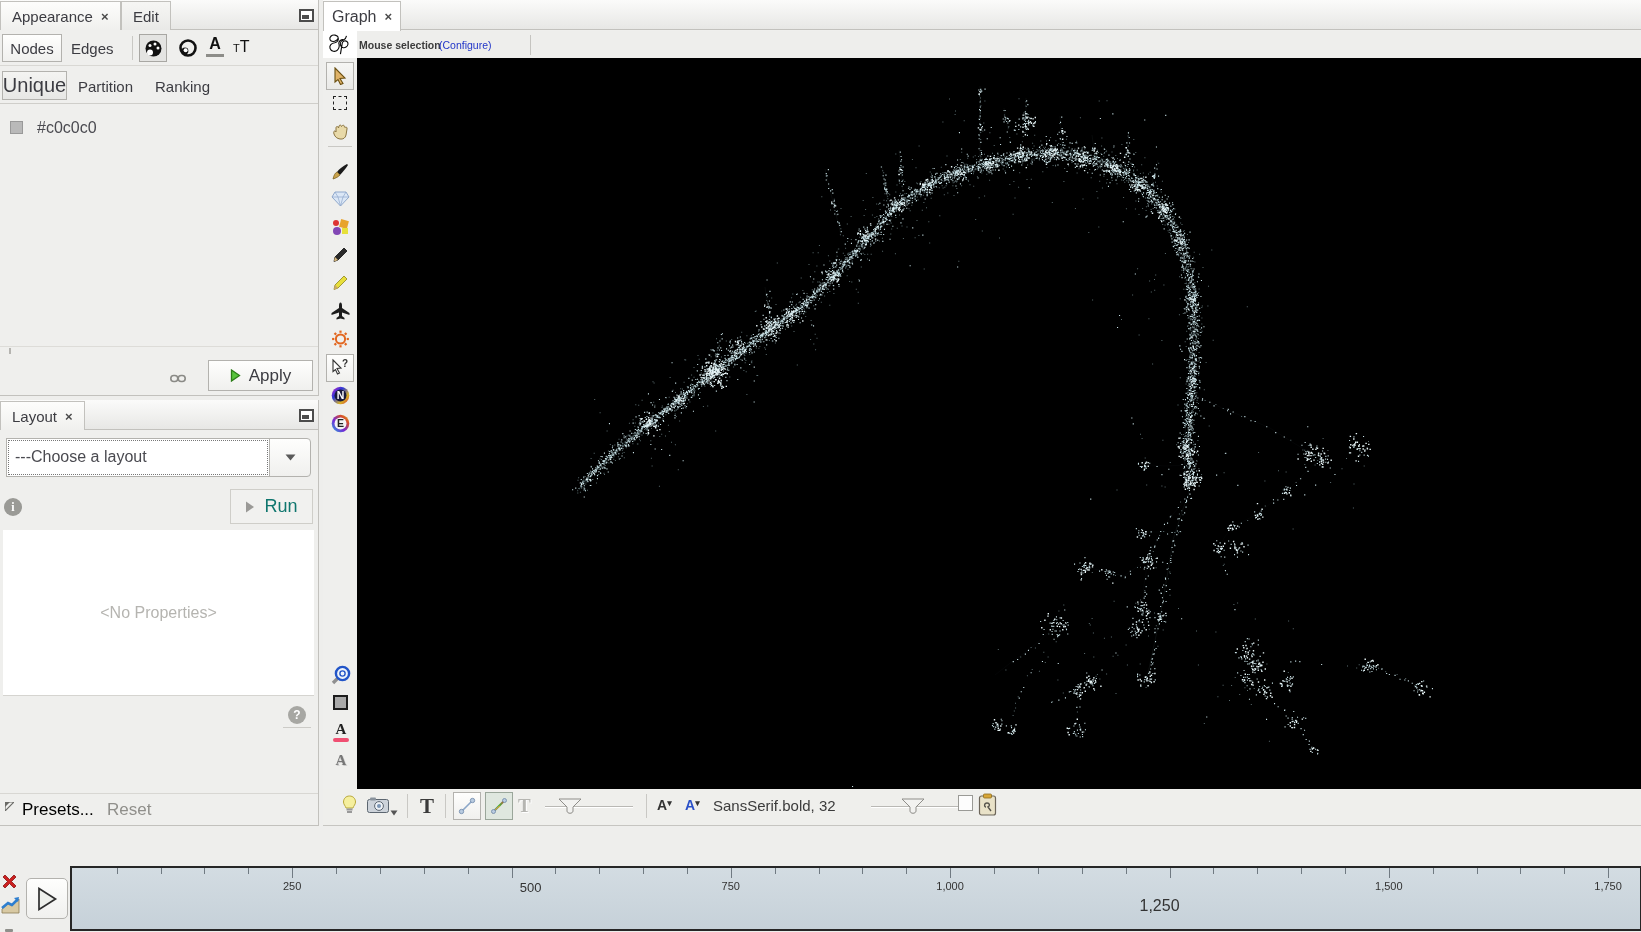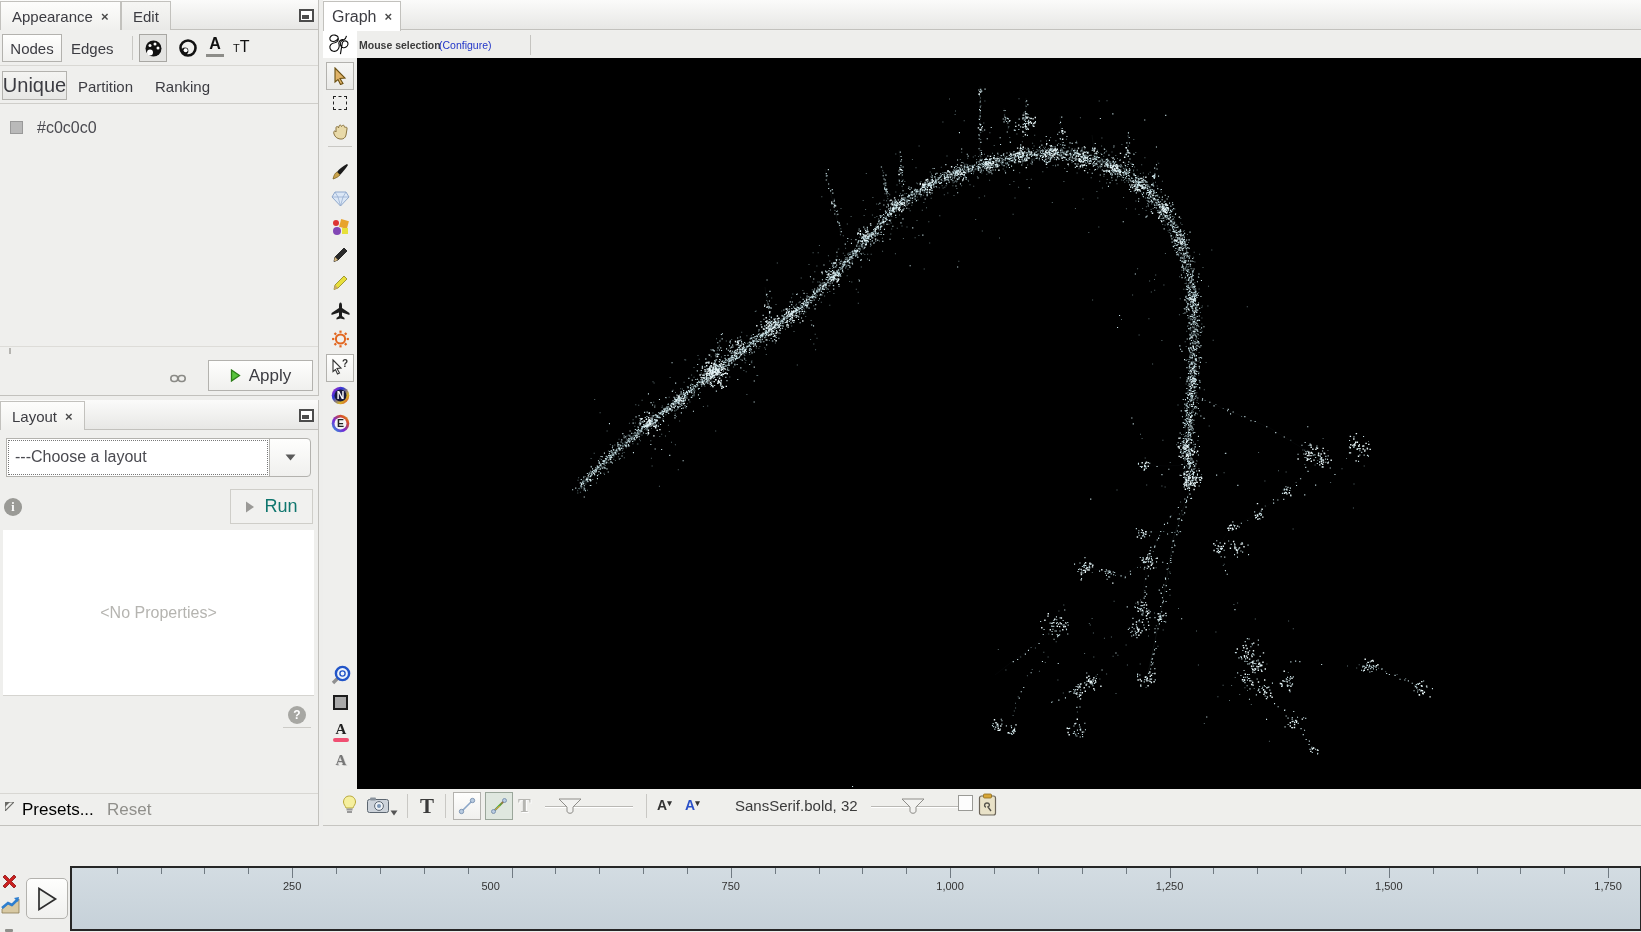--- a/index.html
+++ b/index.html
@@ -317,21 +317,21 @@
       <div class="abs" style="left:235px;top:9px"><svg width="24" height="17" viewBox="0 0 24 17">
           <path d="M1 1 L23 1 L15 9 L15 13 C15 16,9 16,9 13 L9 9 Z" fill="#f2f2f0" stroke="#8e8d89" stroke-width="1"></path>
         </svg></div>
       <div class="abs" style="left:323px;top:5px;width:1px;height:24px;background:#c9c8c4"></div>
       <div class="abs" style="left:334px;top:8px">
         <div style="font-size:14px;font-weight:bold;color:#333">A<span style="font-size:9px;vertical-align:4px">▾</span></div>
       </div>
       <div class="abs" style="left:362px;top:8px">
         <div style="font-size:14px;font-weight:bold;color:#2a50c8">A<span style="font-size:9px;vertical-align:4px;color:#333">▾</span></div>
       </div>
-      <div class="abs" style="left:412px;top:8px">
+      <div class="abs" style="left:390px;top:8px">
         <div style="font-size:15px;color:#3b3b3b">SansSerif.bold, 32</div>
       </div>
       <div class="abs" style="left:548px;top:17px;width:88px;height:2px;background:#b9b8b4;border-bottom:1px solid #fff"></div>
       <div class="abs" style="left:578px;top:9px"><svg width="24" height="17" viewBox="0 0 24 17">
           <path d="M1 1 L23 1 L15 9 L15 13 C15 16,9 16,9 13 L9 9 Z" fill="#f2f2f0" stroke="#8e8d89" stroke-width="1"></path>
         </svg></div>
       <div class="abs" style="left:635px;top:6px;width:15px;height:16px;background:#fdfdfd;border:1px solid #9a9a96"></div>
       <div class="abs" style="left:655px;top:4px"><svg width="20" height="24" viewBox="0 0 20 24">
           <rect x="1.5" y="3" width="16" height="19" rx="2" fill="#e9e2c8" stroke="#6d665a" stroke-width="1.2"></rect>
           <rect x="5.5" y="1" width="8" height="4" rx="1" fill="#d8a637" stroke="#8d6d20" stroke-width="0.8"></rect>
@@ -362,39 +362,39 @@
       <div class="abs" style="left:88.5px;top:0;width:1px;height:6px;background:#707a82"></div>
       <div class="abs" style="left:132.4px;top:0;width:1px;height:6px;background:#707a82"></div>
       <div class="abs" style="left:176.3px;top:0;width:1px;height:6px;background:#707a82"></div>
       <div class="abs" style="left:220.1px;top:0;width:1px;height:10px;background:#707a82"></div>
       <div class="abs" style="left:190.1px;top:12px;width:60px;text-align:center;font-size:11px;color:#333">250</div>
       <div class="abs" style="left:264.0px;top:0;width:1px;height:6px;background:#707a82"></div>
       <div class="abs" style="left:307.9px;top:0;width:1px;height:6px;background:#707a82"></div>
       <div class="abs" style="left:351.7px;top:0;width:1px;height:6px;background:#707a82"></div>
       <div class="abs" style="left:395.6px;top:0;width:1px;height:6px;background:#707a82"></div>
       <div class="abs" style="left:439.5px;top:0;width:1px;height:10px;background:#707a82"></div>
-      <div class="abs" style="left:409.5px;top:12px;width:60px;text-align:left;font-size:11px;color:#333">500</div>
+      <div class="abs" style="left:409.5px;top:12px;width:60px;text-align:right;font-size:13px;color:#333">500</div>
       <div class="abs" style="left:483.3px;top:0;width:1px;height:6px;background:#707a82"></div>
       <div class="abs" style="left:527.2px;top:0;width:1px;height:6px;background:#707a82"></div>
       <div class="abs" style="left:571.1px;top:0;width:1px;height:6px;background:#707a82"></div>
       <div class="abs" style="left:614.9px;top:0;width:1px;height:6px;background:#707a82"></div>
       <div class="abs" style="left:658.8px;top:0;width:1px;height:10px;background:#707a82"></div>
       <div class="abs" style="left:628.8px;top:12px;width:60px;text-align:center;font-size:11px;color:#333">750</div>
       <div class="abs" style="left:702.7px;top:0;width:1px;height:6px;background:#707a82"></div>
       <div class="abs" style="left:746.5px;top:0;width:1px;height:6px;background:#707a82"></div>
       <div class="abs" style="left:790.4px;top:0;width:1px;height:6px;background:#707a82"></div>
       <div class="abs" style="left:834.3px;top:0;width:1px;height:6px;background:#707a82"></div>
       <div class="abs" style="left:878.1px;top:0;width:1px;height:10px;background:#707a82"></div>
       <div class="abs" style="left:848.1px;top:12px;width:60px;text-align:center;font-size:11px;color:#333">1,000</div>
       <div class="abs" style="left:922.0px;top:0;width:1px;height:6px;background:#707a82"></div>
       <div class="abs" style="left:965.9px;top:0;width:1px;height:6px;background:#707a82"></div>
       <div class="abs" style="left:1009.7px;top:0;width:1px;height:6px;background:#707a82"></div>
       <div class="abs" style="left:1053.6px;top:0;width:1px;height:6px;background:#707a82"></div>
       <div class="abs" style="left:1097.5px;top:0;width:1px;height:10px;background:#707a82"></div>
-      <div class="abs" style="left:1067.5px;top:12px;width:60px;text-align:center;font-size:11px;color:#333">1,250</div>
+      <div class="abs" style="left:1067.5px;top:29px;width:60px;font-size:16px;color:#333">1,250</div>
       <div class="abs" style="left:1141.3px;top:0;width:1px;height:6px;background:#707a82"></div>
       <div class="abs" style="left:1185.2px;top:0;width:1px;height:6px;background:#707a82"></div>
       <div class="abs" style="left:1229.0px;top:0;width:1px;height:6px;background:#707a82"></div>
       <div class="abs" style="left:1272.9px;top:0;width:1px;height:6px;background:#707a82"></div>
       <div class="abs" style="left:1316.8px;top:0;width:1px;height:10px;background:#707a82"></div>
       <div class="abs" style="left:1286.8px;top:12px;width:60px;text-align:center;font-size:11px;color:#333">1,500</div>
       <div class="abs" style="left:1360.6px;top:0;width:1px;height:6px;background:#707a82"></div>
       <div class="abs" style="left:1404.5px;top:0;width:1px;height:6px;background:#707a82"></div>
       <div class="abs" style="left:1448.4px;top:0;width:1px;height:6px;background:#707a82"></div>
       <div class="abs" style="left:1492.2px;top:0;width:1px;height:6px;background:#707a82"></div>

